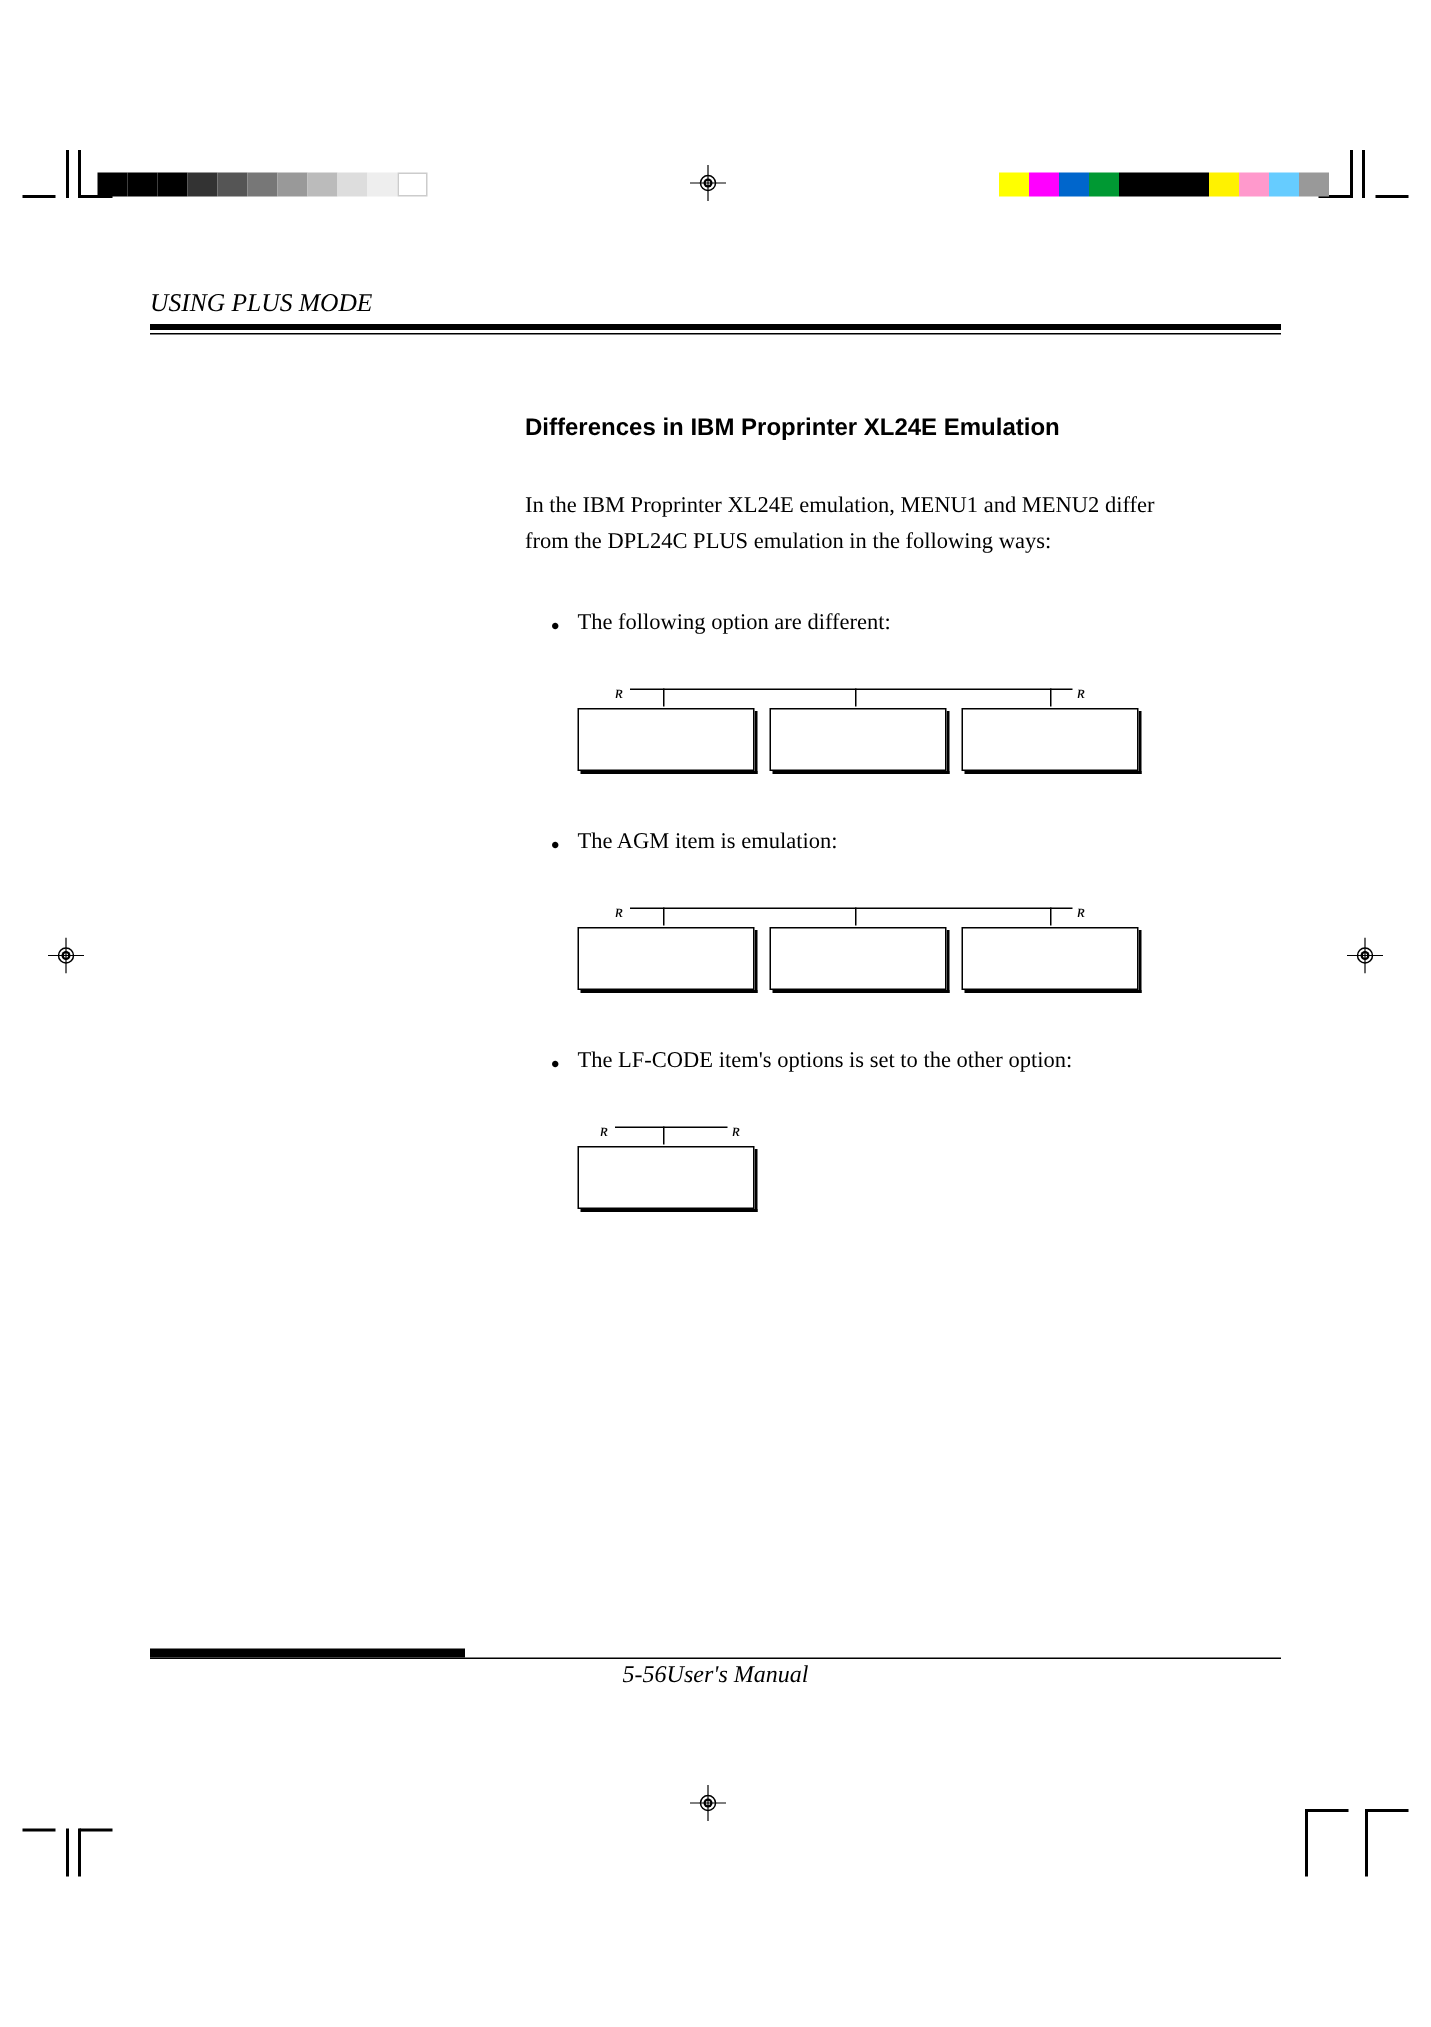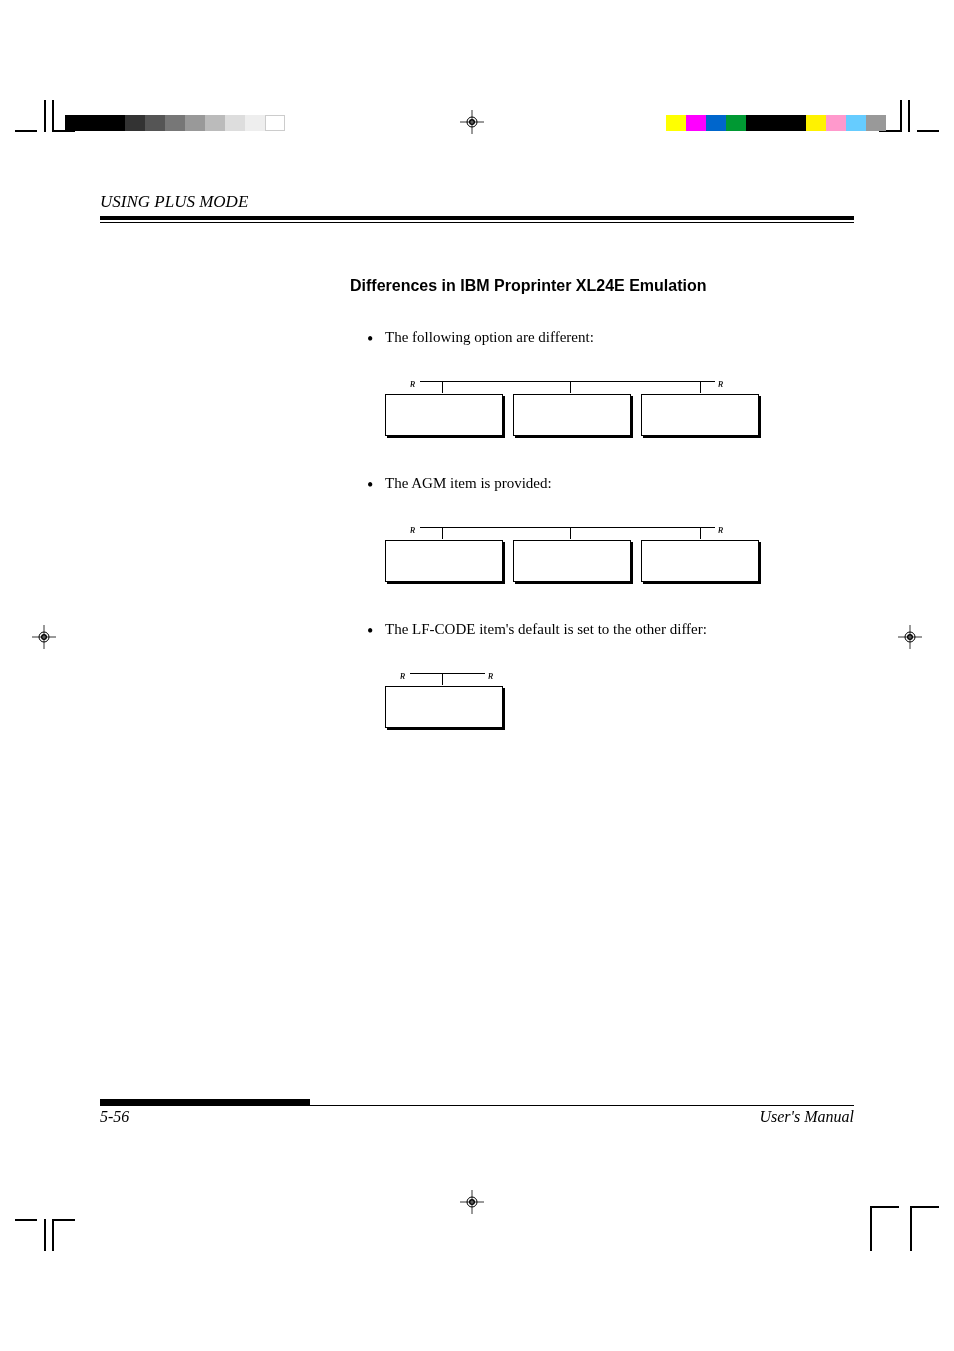--- a/index.html
+++ b/index.html
@@ -206,21 +206,21 @@
     .footer-line-thick-partial {
       position: absolute;
       top: -6px;
       left: 0;
       width: 210px;
       height: 6px;
       background: #000;
     }
     .footer-row {
       display: flex;
-      justify-content: space-between;
+      justify-content: center;
       font-style: italic;
       font-size: 16px;
     }
   </style>
 </head>
 <body>
 
 <div class="crop-mark tl1"></div>
 <div class="crop-mark tl2"></div>
 <div class="crop-mark tl3"></div>
@@ -304,58 +304,59 @@
 </div>
 
 <div class="page-header">
   <div class="header-text">USING PLUS MODE</div>
   <div class="header-line-thick"></div>
   <div class="header-line-thin"></div>
 </div>
 
 <div class="content">
   <div class="section-title">Differences in IBM Proprinter XL24E Emulation</div>
+  <div class="intro-text">In the IBM Proprinter XL24E emulation, MENU1 and MENU2 differ from the DPL24C PLUS emulation in the following ways:</div>
 
   <div class="bullet-item">The following option are different:</div>
 
   <div class="diagram-container">
     <div class="tree-header">
       <span class="bell-icon" style="left:25px">ʀ</span>
       <div class="tree-line-h" style="left:35px; width:295px"></div>
       <span class="bell-icon" style="left:333px">ʀ</span>
       <div class="tree-line-v" style="left:57px"></div>
       <div class="tree-line-v" style="left:185px"></div>
       <div class="tree-line-v" style="left:315px"></div>
     </div>
     <div class="boxes-row">
       <div class="box" style="width:118px"></div>
       <div class="box" style="width:118px"></div>
       <div class="box" style="width:118px"></div>
     </div>
   </div>
 
-  <div class="bullet-item">The AGM item is provided:</div>
+  <div class="bullet-item">The AGM item is emulation:</div>
 
   <div class="diagram-container">
     <div class="tree-header">
       <span class="bell-icon" style="left:25px">ʀ</span>
       <div class="tree-line-h" style="left:35px; width:295px"></div>
       <span class="bell-icon" style="left:333px">ʀ</span>
       <div class="tree-line-v" style="left:57px"></div>
       <div class="tree-line-v" style="left:185px"></div>
       <div class="tree-line-v" style="left:315px"></div>
     </div>
     <div class="boxes-row">
       <div class="box" style="width:118px"></div>
       <div class="box" style="width:118px"></div>
       <div class="box" style="width:118px"></div>
     </div>
   </div>
 
-  <div class="bullet-item">The LF-CODE item's default is set to the other differ:</div>
+  <div class="bullet-item">The LF-CODE item's options is set to the other option:</div>
 
   <div class="diagram-container">
     <div class="tree-header">
       <span class="bell-icon" style="left:15px">ʀ</span>
       <div class="tree-line-h" style="left:25px; width:75px"></div>
       <span class="bell-icon" style="left:103px">ʀ</span>
       <div class="tree-line-v" style="left:57px"></div>
     </div>
     <div class="boxes-row">
       <div class="box" style="width:118px"></div>

